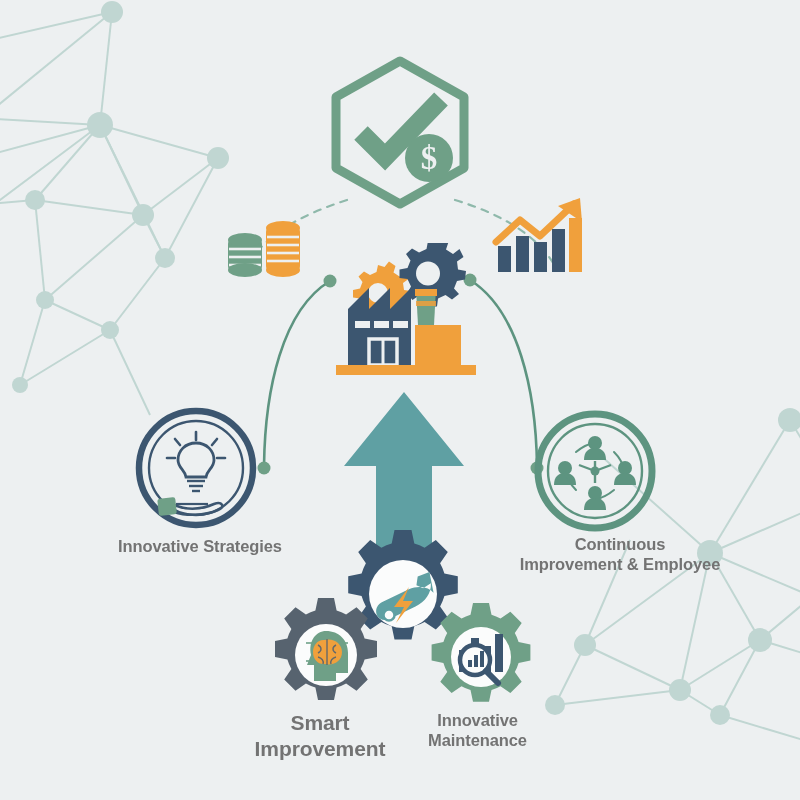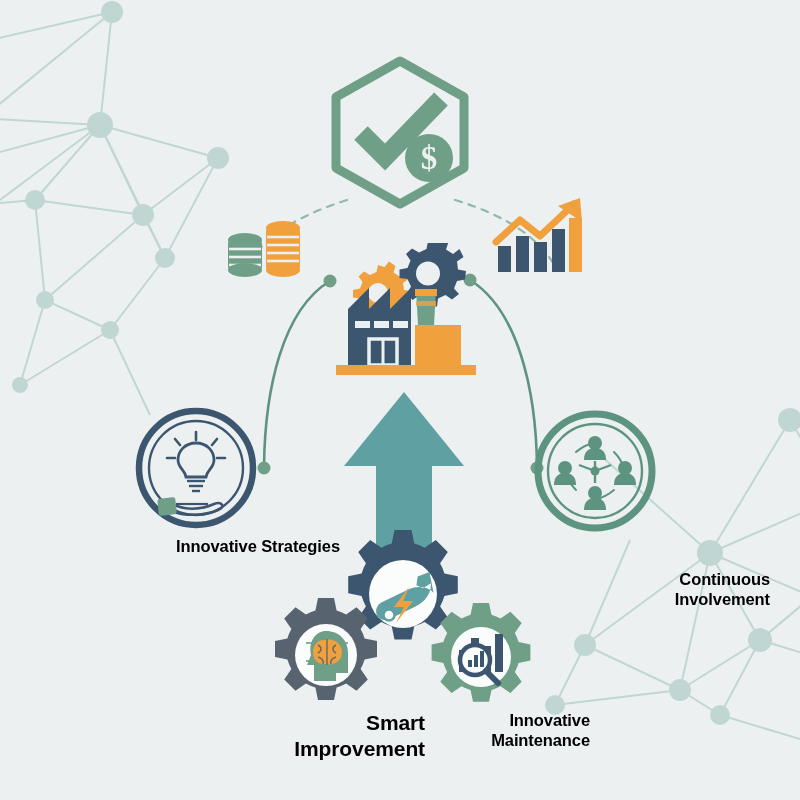--- a/index.html
+++ b/index.html
@@ -6,29 +6,29 @@
   body{
     width:800px;height:800px;overflow:hidden;
     background:#edf0f1;
     font-family:"Liberation Sans", sans-serif;
     position:relative;
   }
   #stage{position:absolute;inset:0;width:800px;height:800px;}
   .layer{position:absolute;inset:0;width:800px;height:800px;}
   .label{
     position:absolute;
-    text-align:right;
+    text-align:center;
     font-weight:bold;
-    color:#000000;
+    color:#737373;
     line-height:1.22;
     letter-spacing:-0.1px;
   }
   .label span{display:block;}
   .lbl-left{left:60px;top:536px;width:280px;font-size:16.5px;}
-  .lbl-right{left:470px;top:534px;width:300px;font-size:16.5px;margin-top:35px;}
+  .lbl-right{left:470px;top:534px;width:300px;font-size:16.5px;}
   .lbl-smart{left:215px;top:710px;width:210px;font-size:21px;}
   .lbl-pred{left:365px;top:710px;width:225px;font-size:16.5px;}
 </style>
 </head>
 <body>
 
 <div id="stage">
 
   <svg class="layer" viewBox="0 0 800 800">
     <g stroke="#b9d2cd" stroke-width="2" fill="#b9d2cd" opacity="0.85">
@@ -329,21 +329,21 @@
       </g>
     </g>
   </svg>
 
   <div class="label lbl-left">
     <span>Innovative Strategies</span>
   </div>
 
   <div class="label lbl-right">
     <span>Continuous</span>
-    <span>Involvement</span>
+    <span>Improvement &amp; Employee</span>
   </div>
 
   <div class="label lbl-smart">
     <span>Smart</span>
     <span>Improvement</span>
   </div>
 
   <div class="label lbl-pred">
     <span>Innovative</span>
     <span>Maintenance</span>

